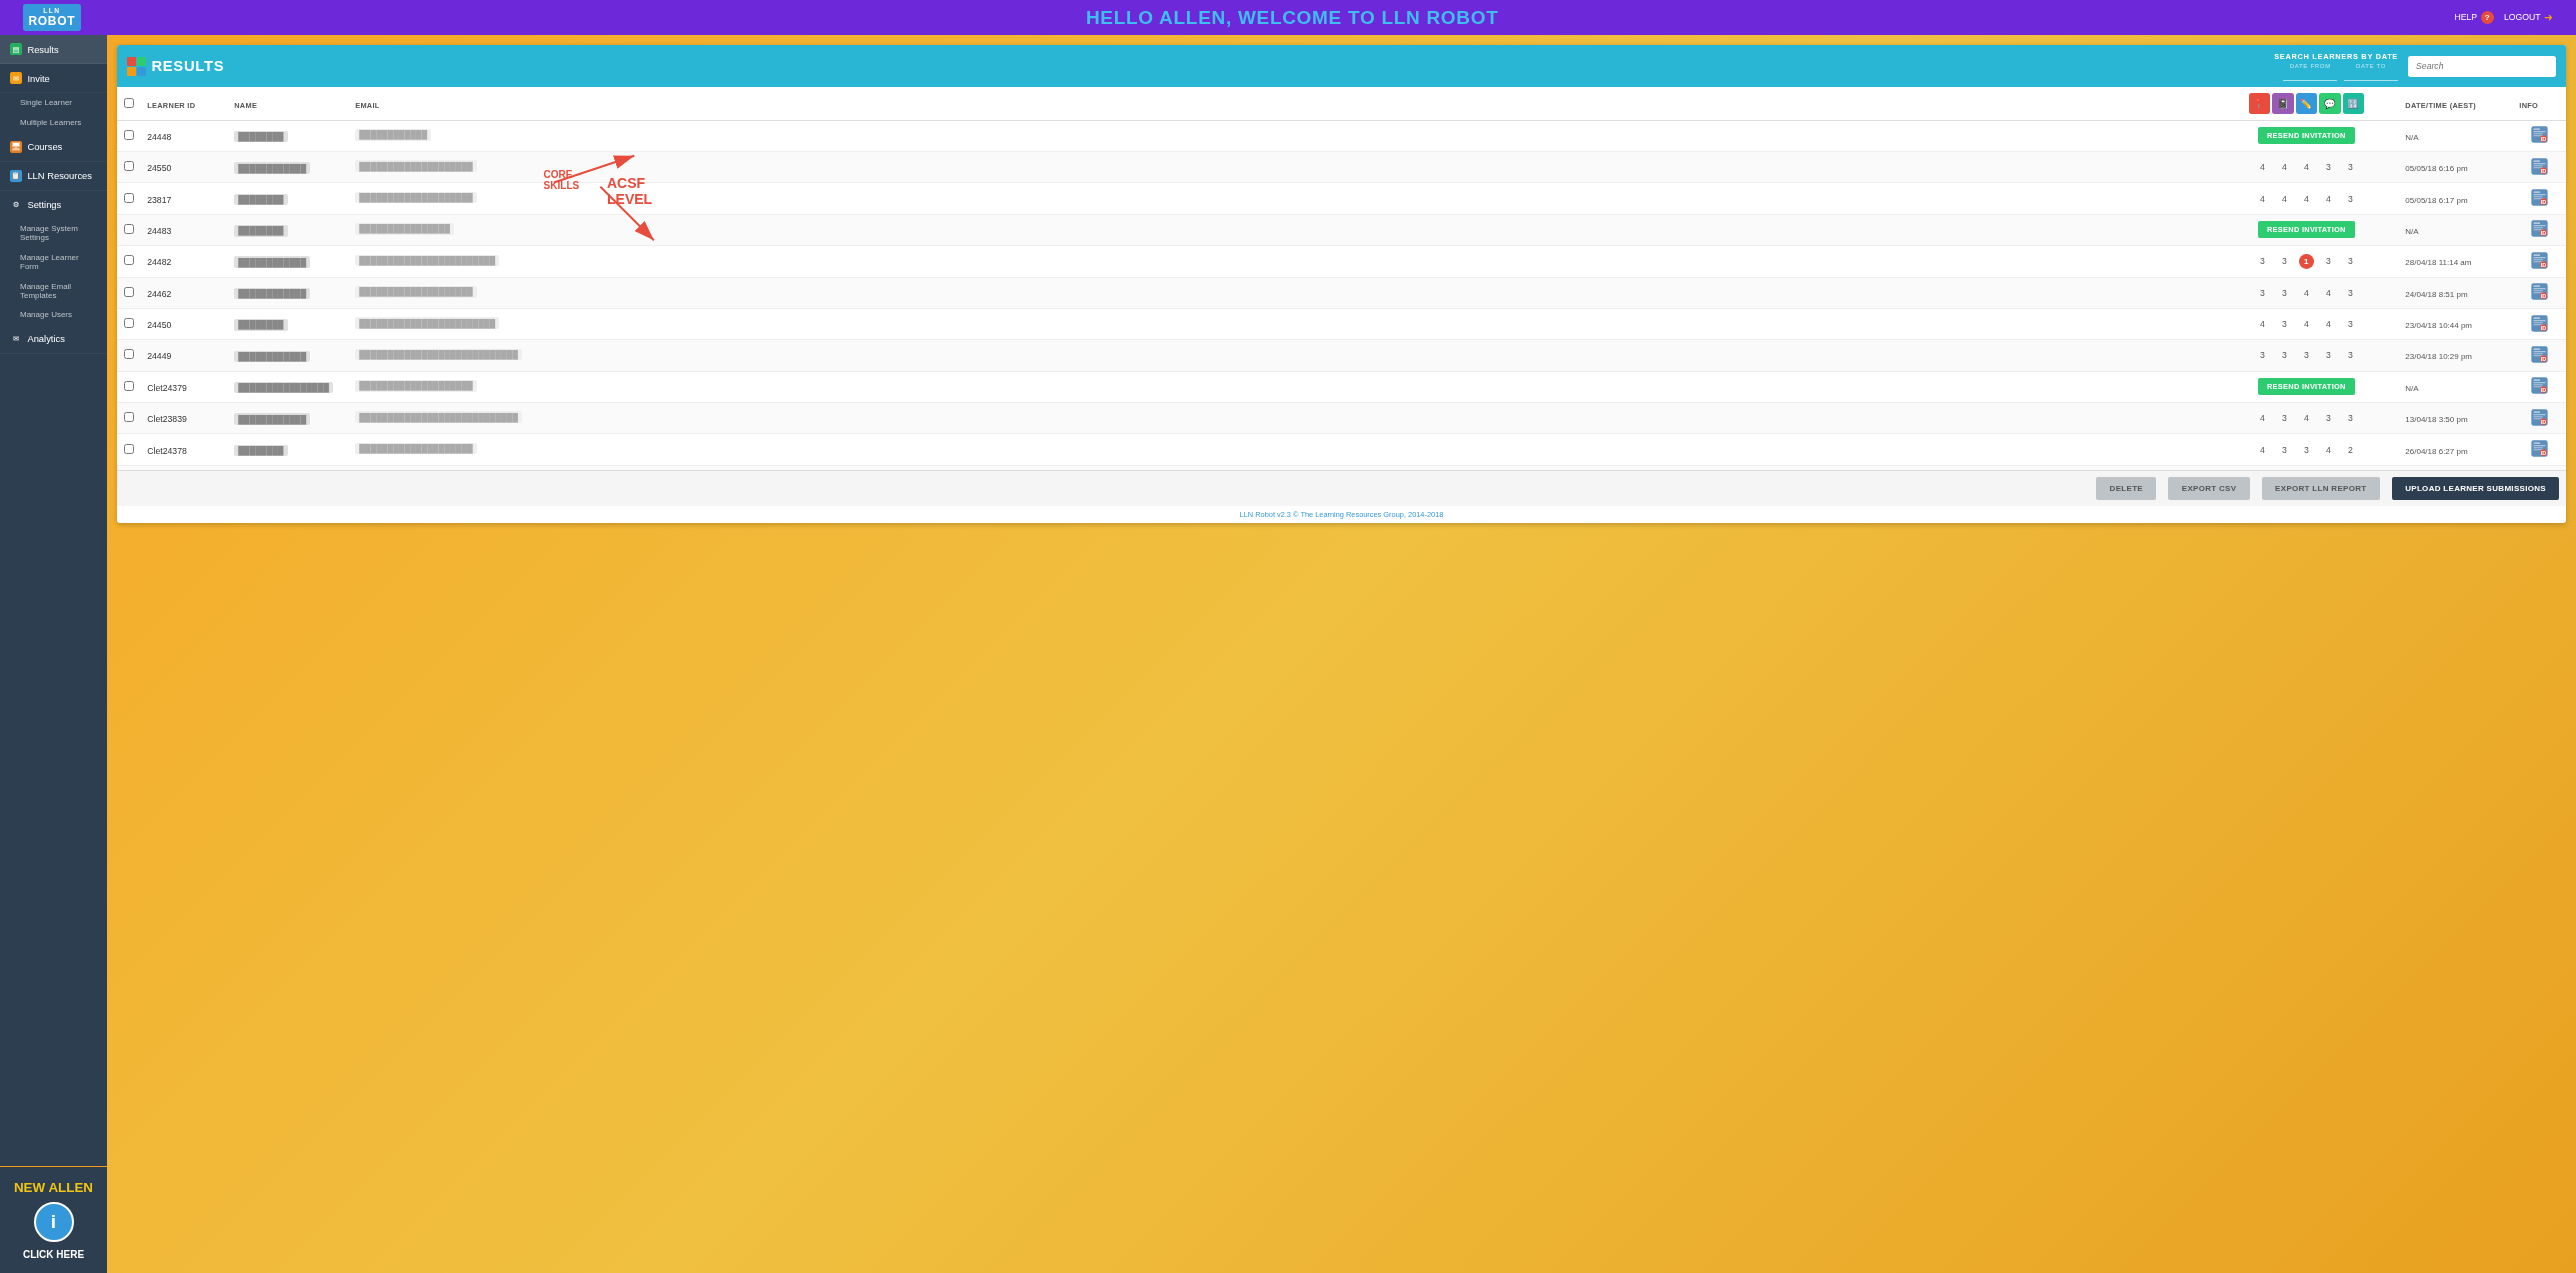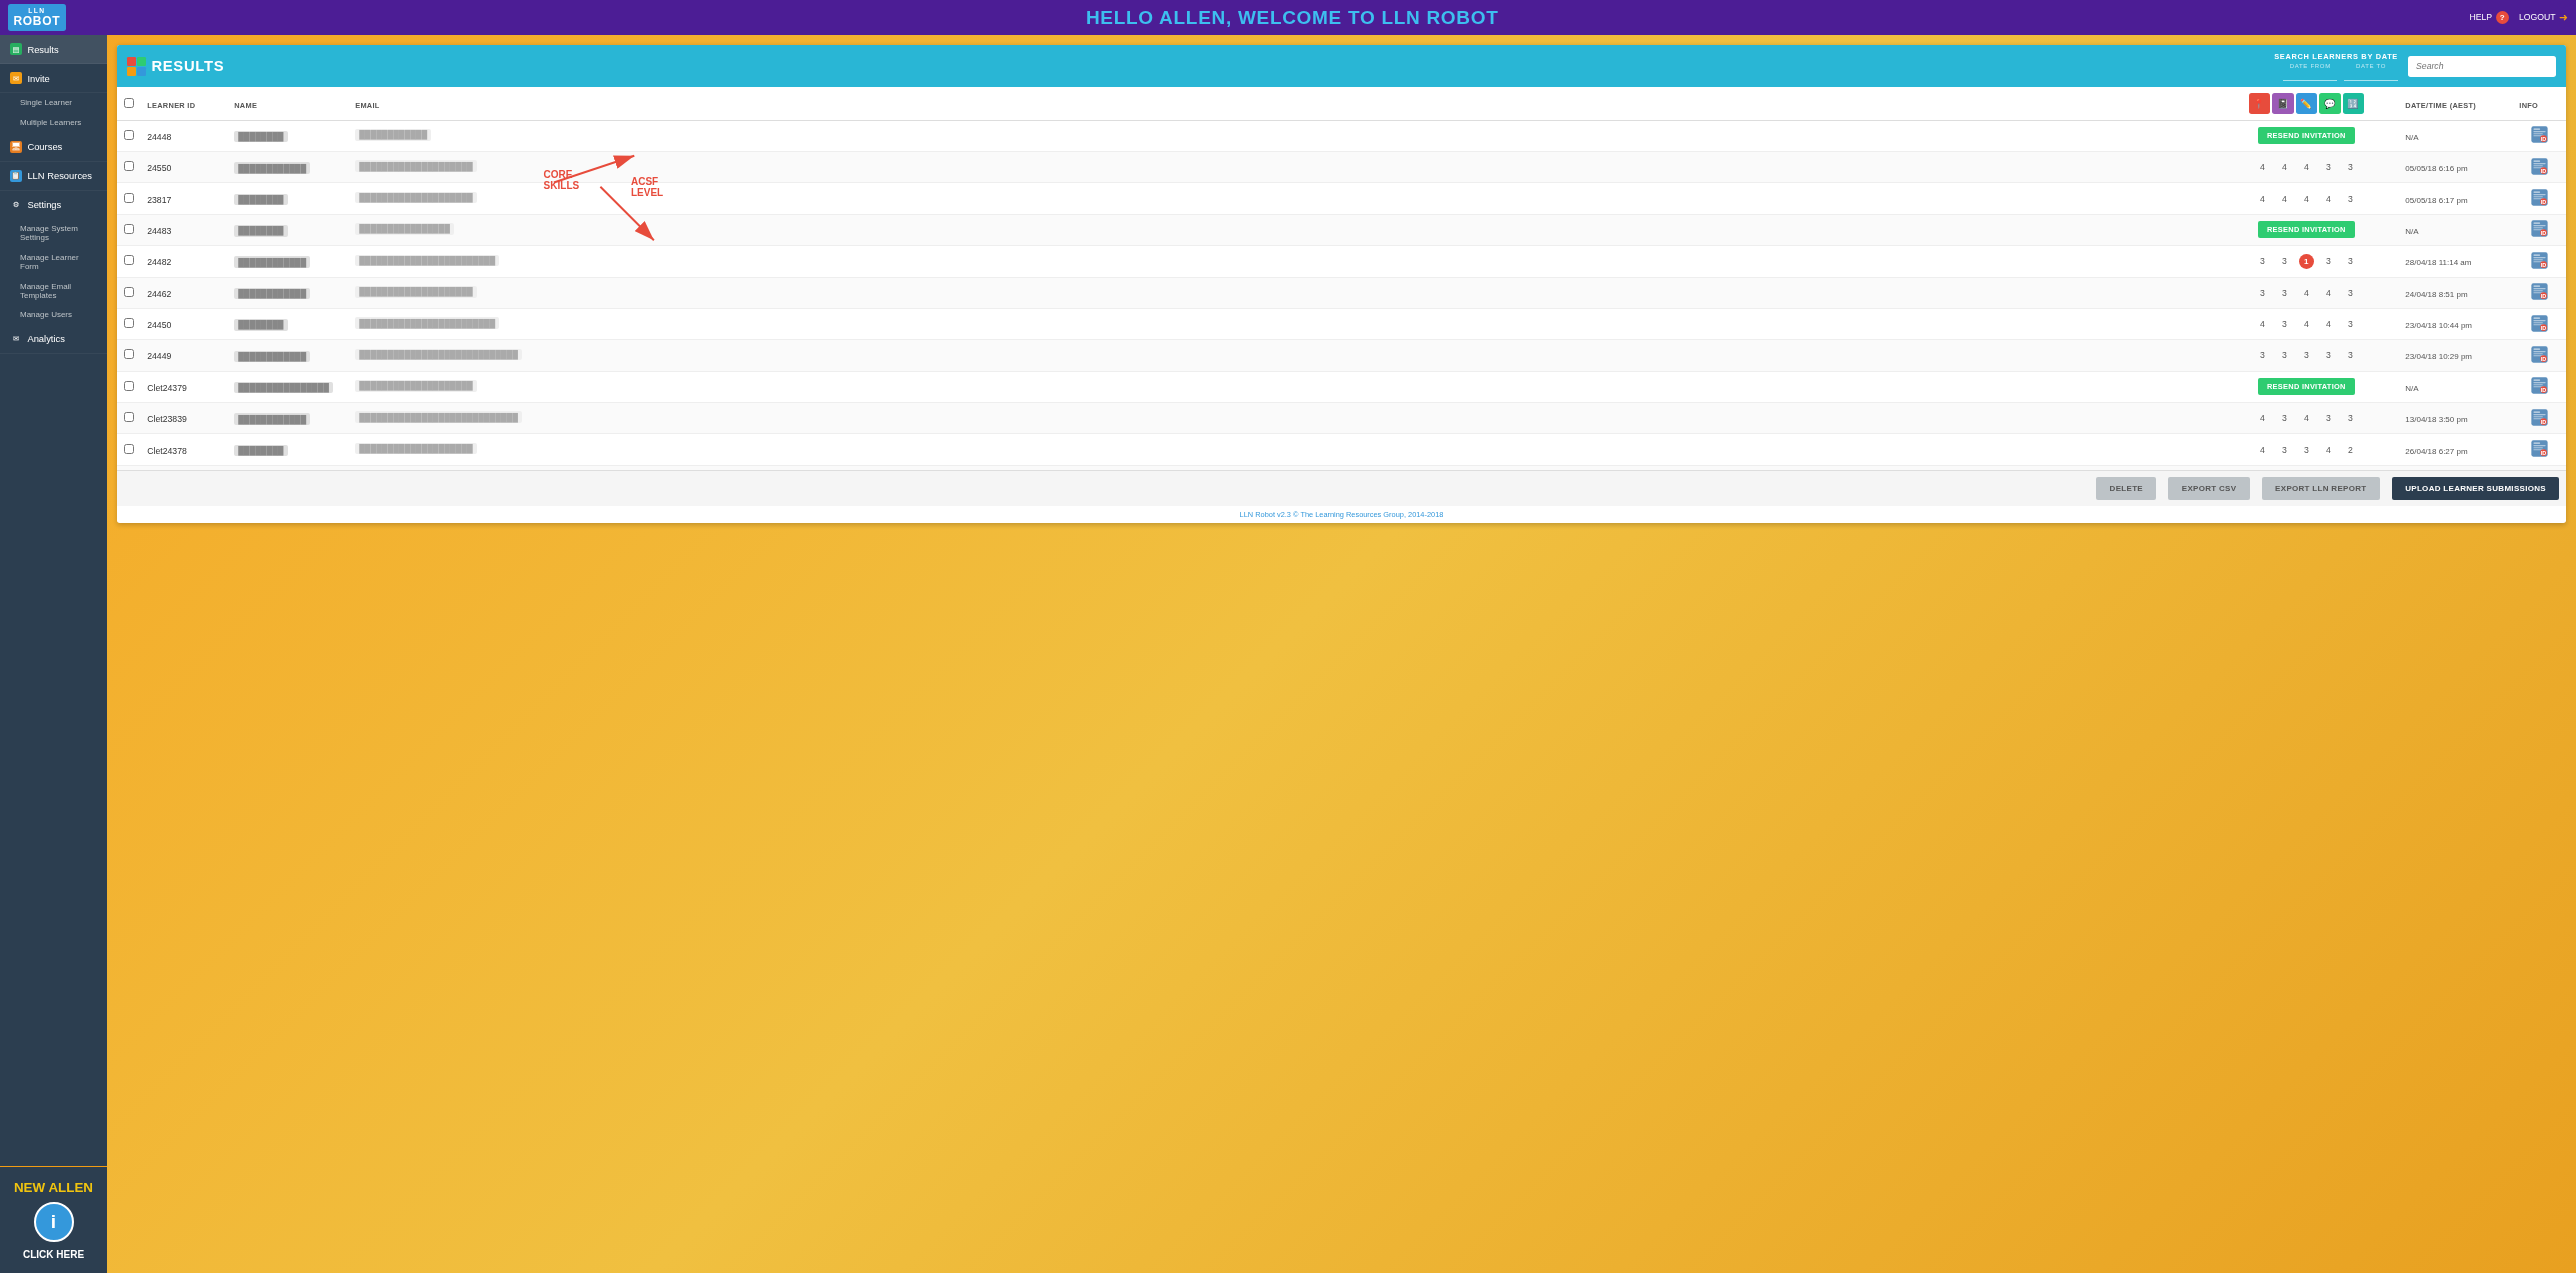--- a/index.html
+++ b/index.html
@@ -6,24 +6,24 @@
     body {
       font-family: Arial, sans-serif;
       background: linear-gradient(135deg, #f5a623 0%, #f0c040 50%, #e8a020 100%);
       min-height: 100vh;
       display: flex;
       flex-direction: column;
     }
 
     
     .top-header {
-      background: #4c1d95;
-      display: flex;
-      align-items: center;
-      padding: 0 8px;
+      background: #6d28d9;
+      display: flex;
+      align-items: center;
+      padding: 0 23px;
       height: 35px;
       position: relative;
     }
     .logo-area {
       display: flex;
       align-items: center;
       width: 107px;
     }
     .logo-box {
       background: #3498db;
@@ -866,19 +866,19 @@
 
       <div style="position:absolute; top:128px; left:470px; pointer-events:none; z-index:20;">
         <svg width="107" height="81" viewBox="0 0 160 120">
           <defs>
             <marker id="arrowhead2" markerWidth="10" markerHeight="7" refX="10" refY="3.5" orient="auto">
               <polygon points="0 0, 10 3.5, 0 7" fill="#e74c3c"></polygon>
             </marker>
           </defs>
           <line x1="20" y1="20" x2="100" y2="100" stroke="#e74c3c" stroke-width="3" marker-end="url(#arrowhead2)"></line>
         </svg>
-        <div style="position:absolute;top:3.4px;left:20px;color:#e74c3c;font-size:10px;font-weight:900;line-height:1.1;margin-left:24px;">ACSF<br>LEVEL</div>
+        <div style="position:absolute;top:3.4px;left:20px;color:#e74c3c;font-size:14px;font-weight:900;line-height:1.1;">ACSF<br>LEVEL</div>
       </div>
 
     </div>
   </main>
 </div>
 
 
 </body></html>

